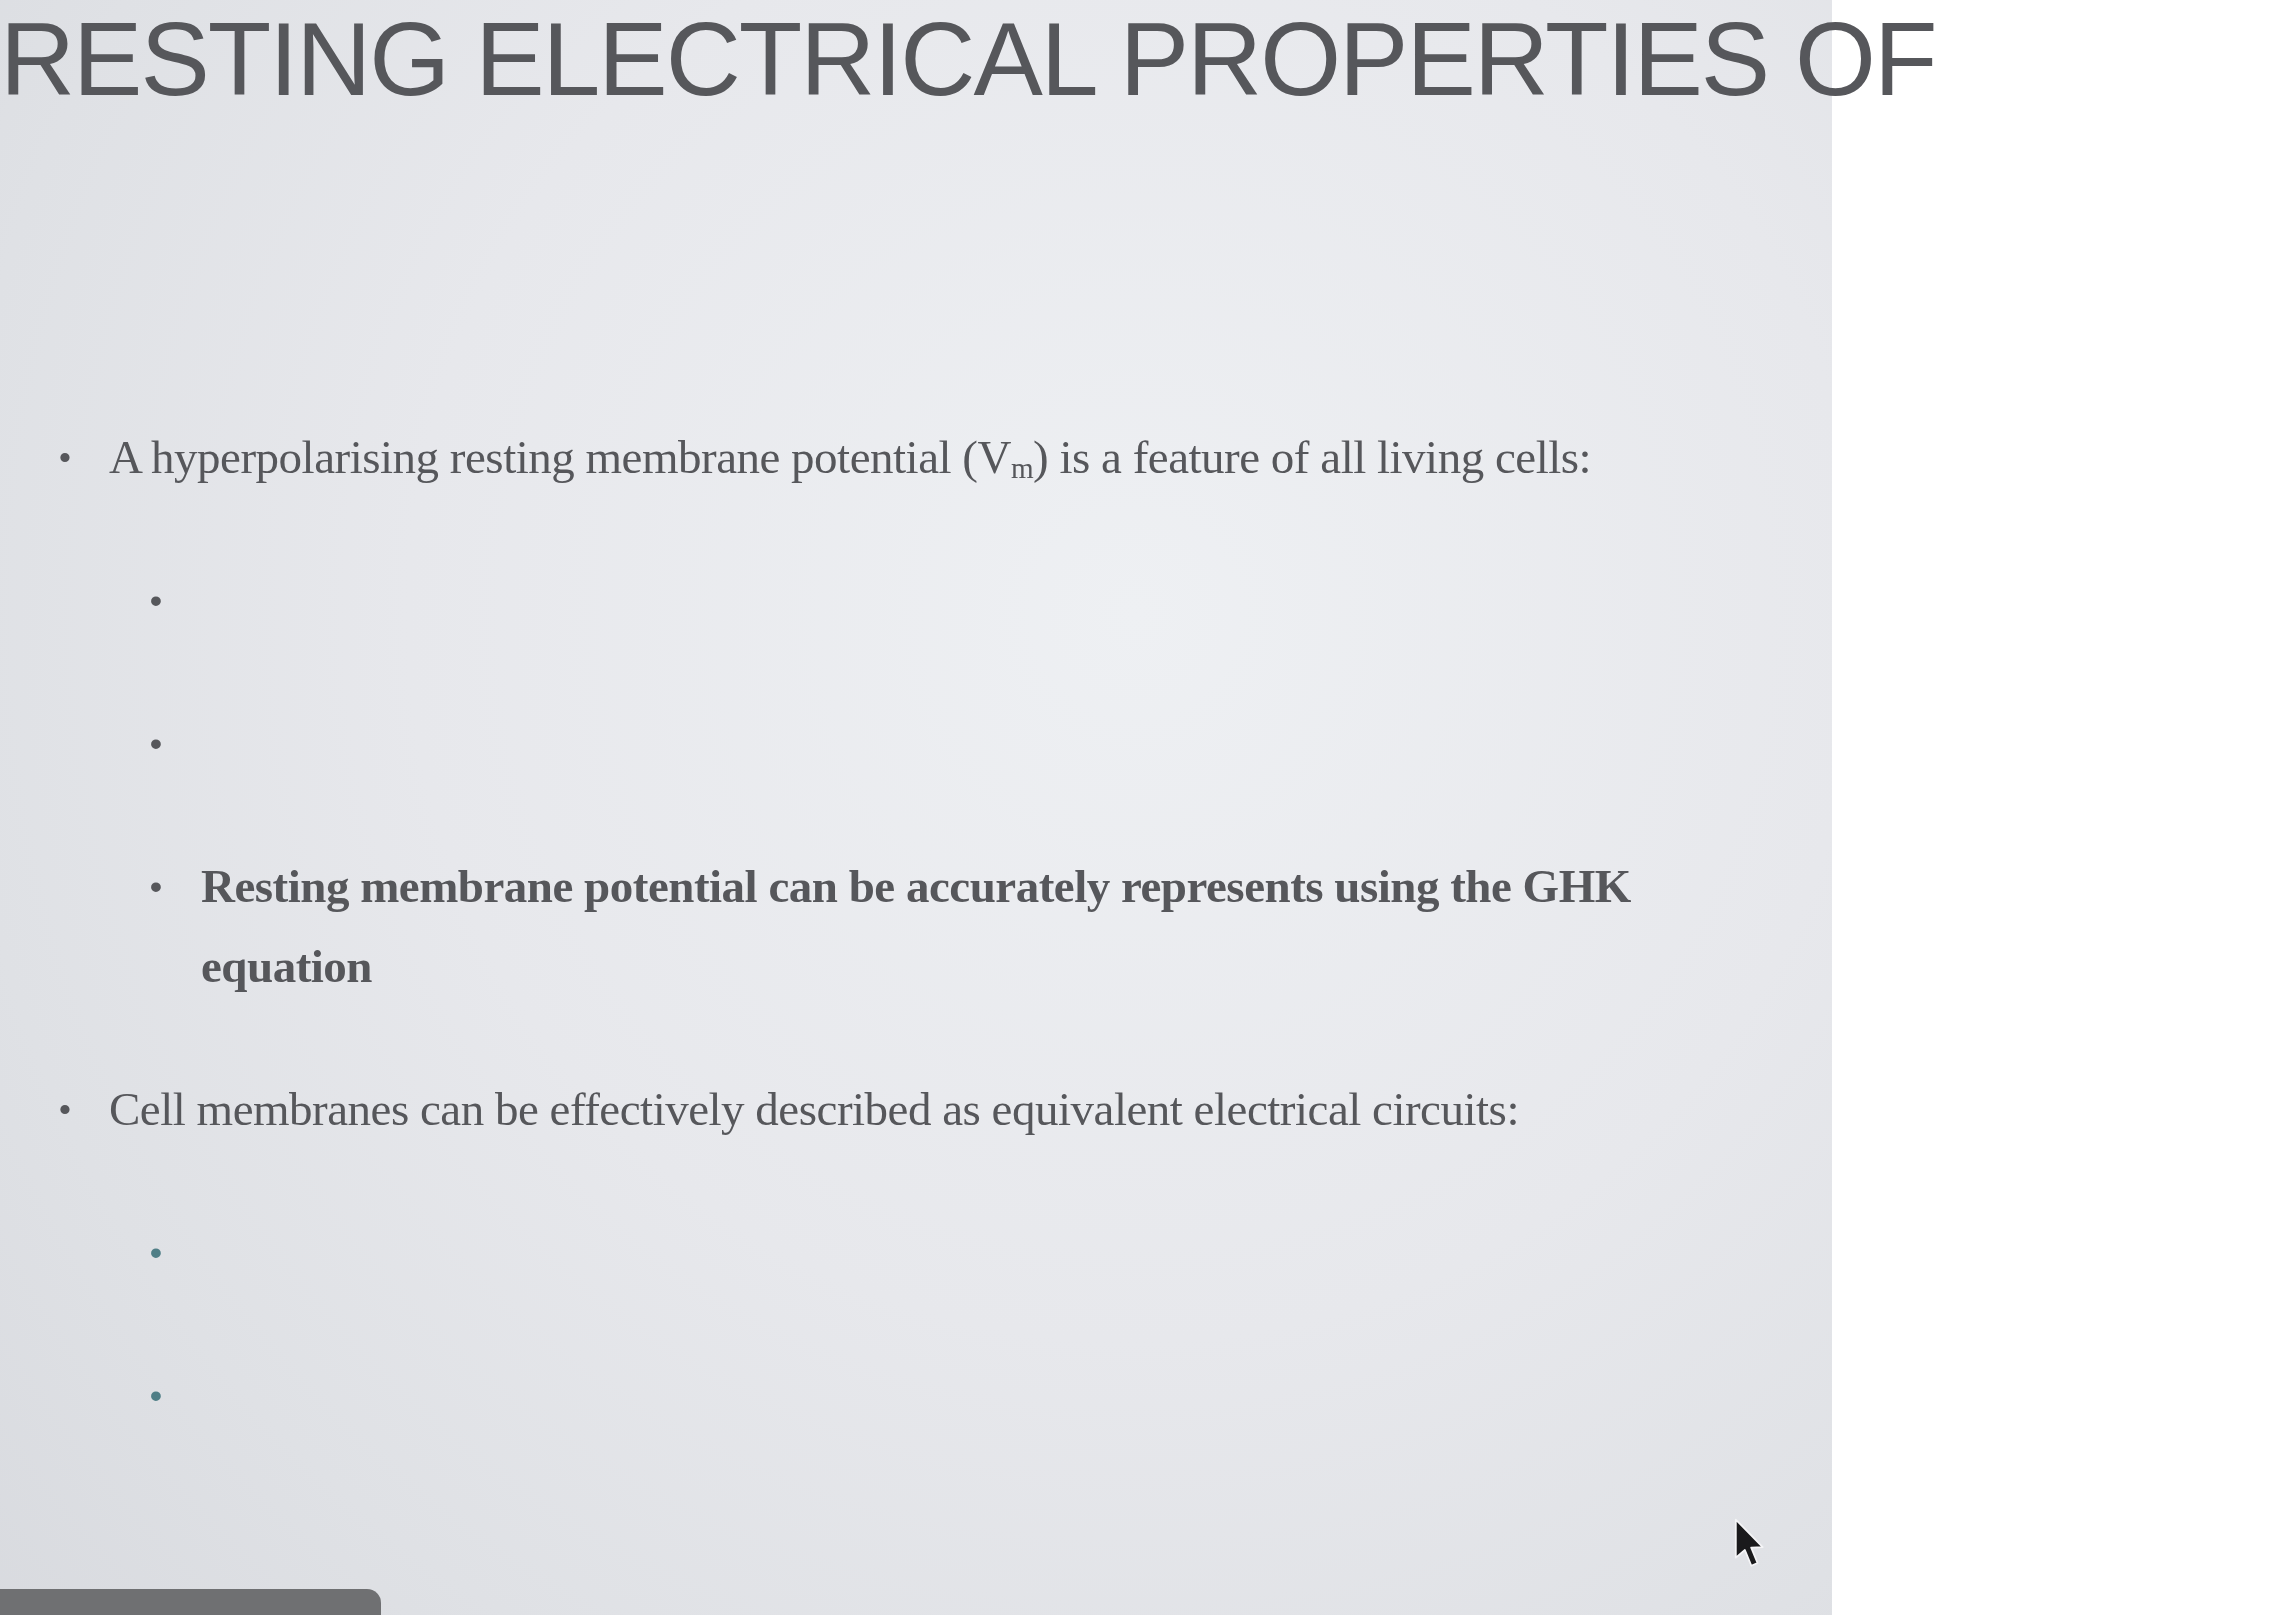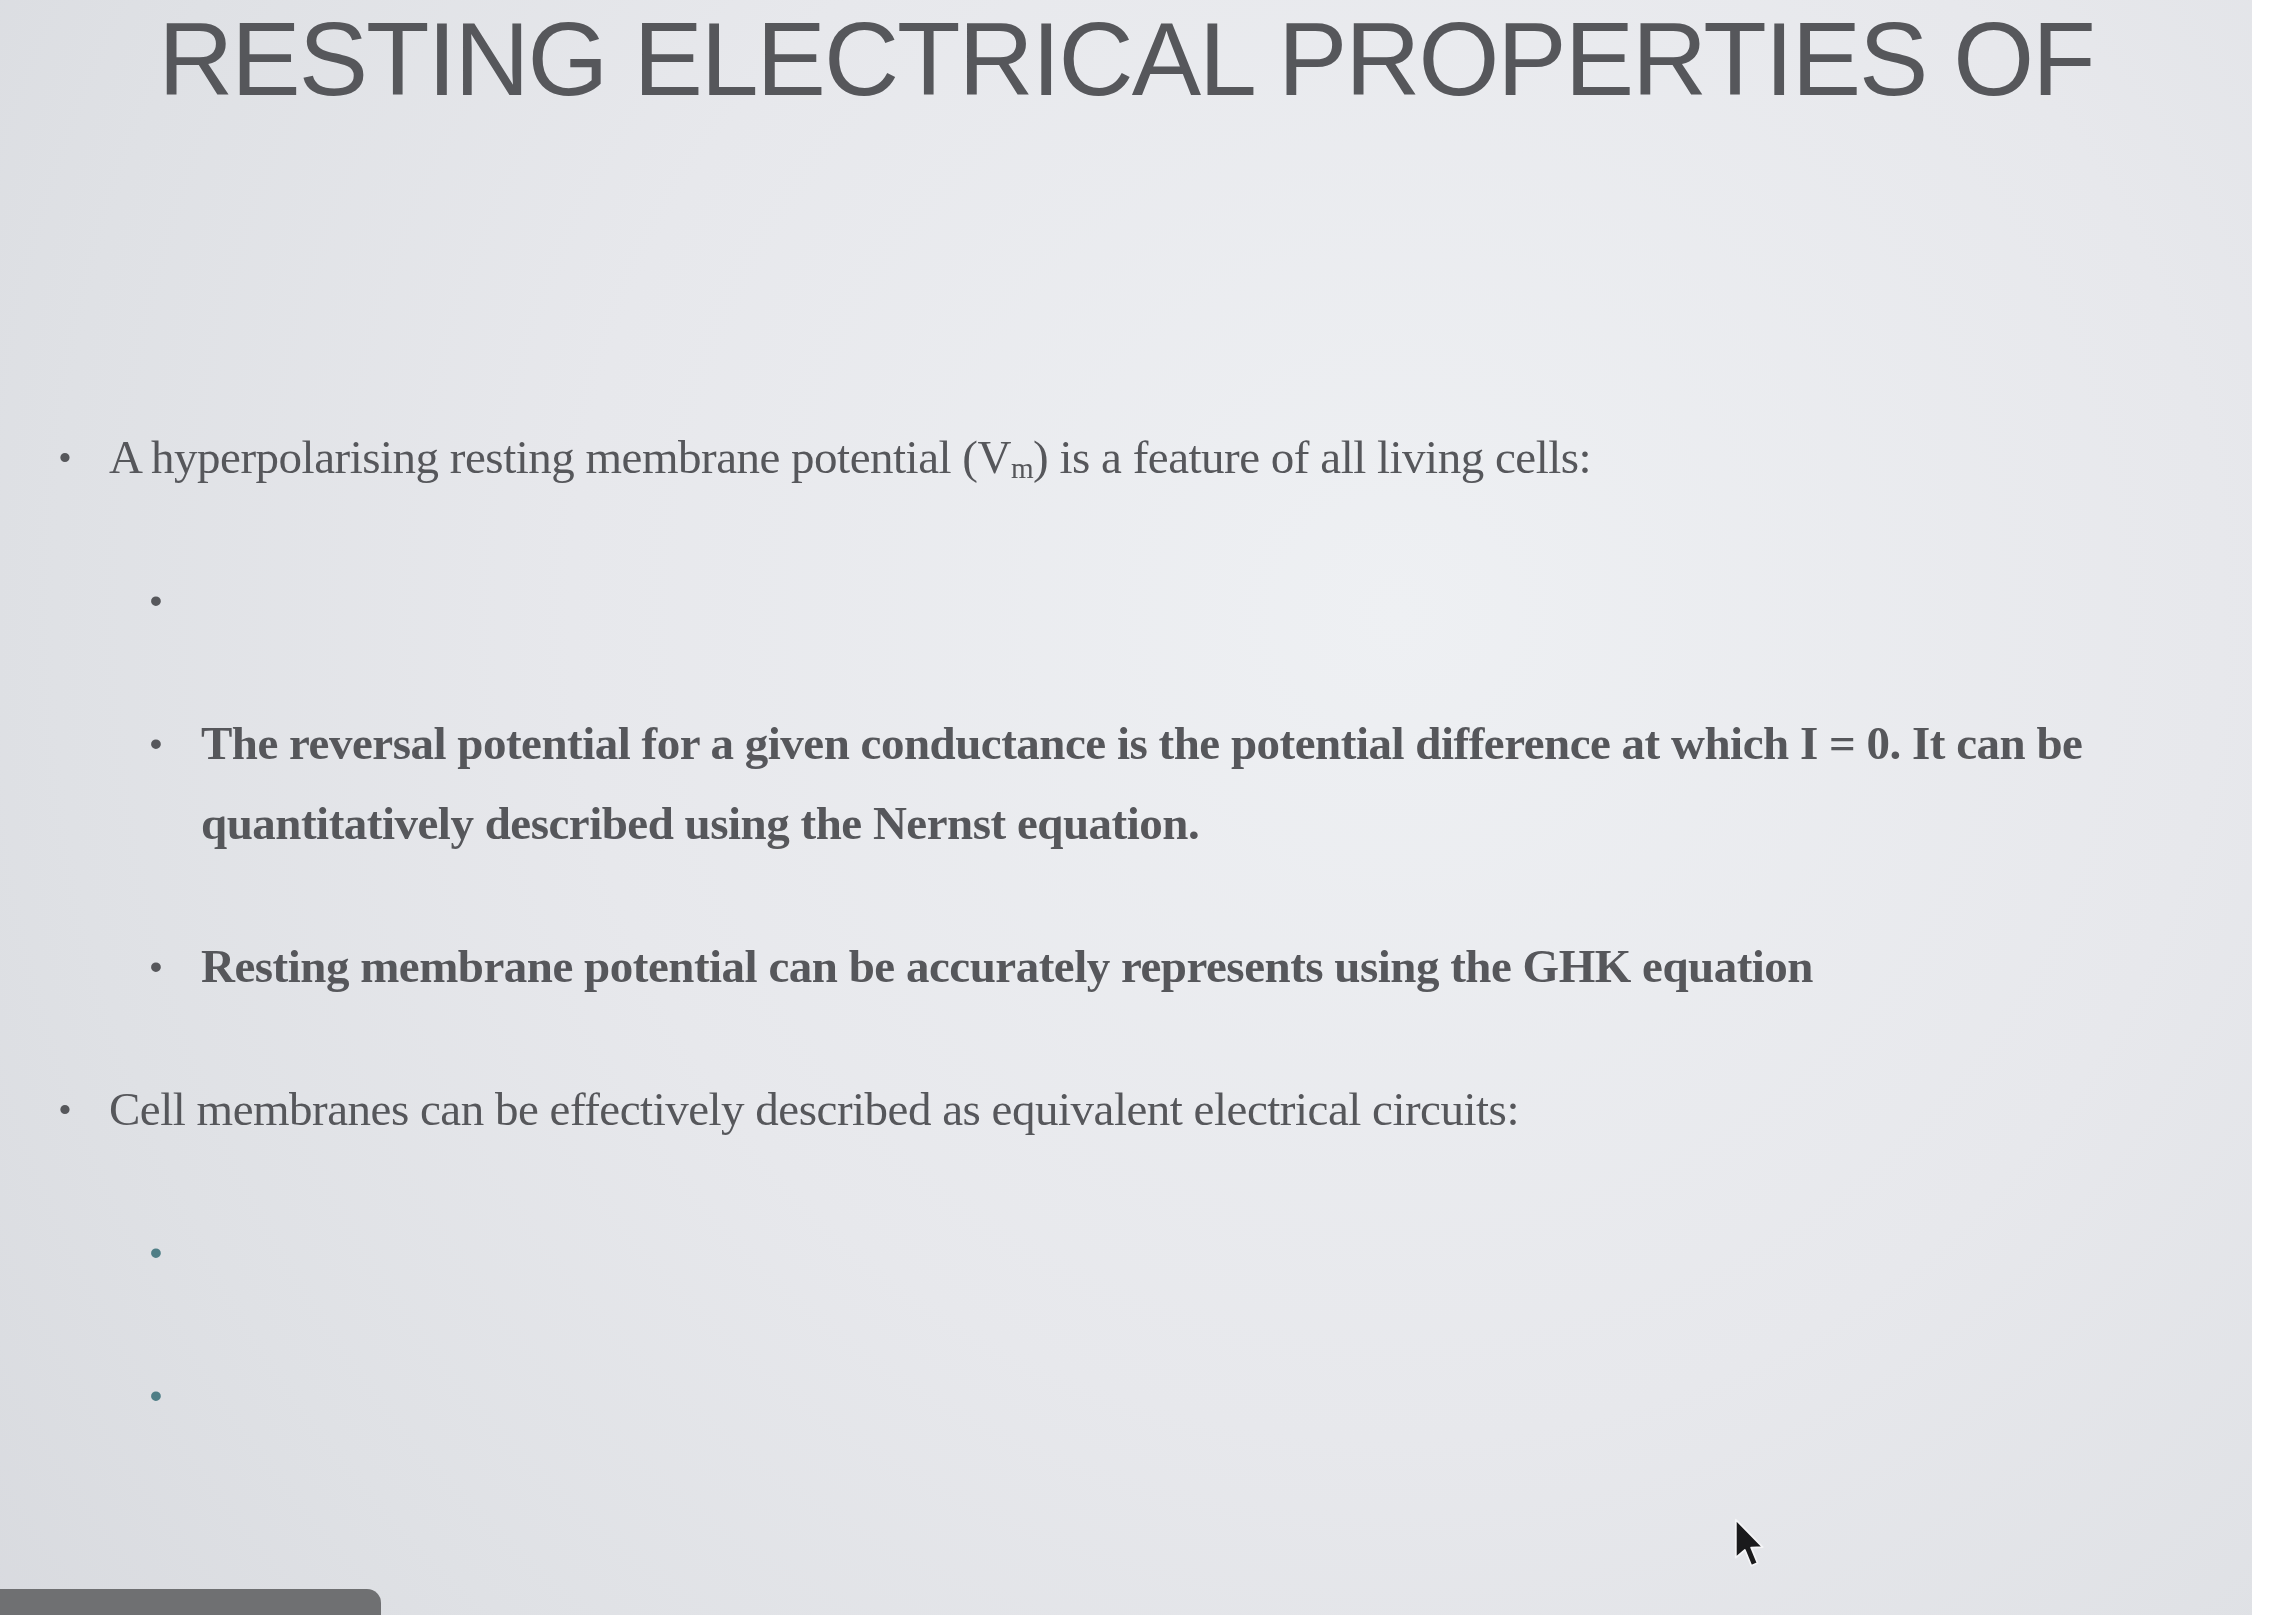--- a/index.html
+++ b/index.html
@@ -3,21 +3,21 @@
 <meta charset="utf-8">
 <style>
   html, body { margin: 0; padding: 0; }
   body {
     width: 2296px; height: 1616px;
     overflow: hidden;
     font-family: "Liberation Sans", sans-serif;
   }
   .slide {
     position: relative;
-    width: 2252px; height: 1616px;
+    width: 1832px; height: 1616px;
     background:
       radial-gradient(circle at 62% 38%, #eef0f3 0%, #e7e8ec 48%, #dfe1e5 78%, #d4d6db 115%);
   }
   
   .title {
     position: absolute;
     top: -8px; left: 0; right: 0;
     text-align: center;
     color: #56575b;
     font-size: 104px;
@@ -91,21 +91,20 @@
       <span class="marker">•</span>
       <div class="btext"><span>A hyperpolarising resting membrane potential (V</span><sub class="subm">m</sub><span>) is a feature of all living cells:</span></div>
     </div>
 
     <div class="row l2 bold">
       <span class="marker">•</span>
     </div>
 
     <div class="row l2 bold">
       <span class="marker">•</span>
-      <div class="btext"><span>The reversal potential for a given conductance is the potential difference at which I = 0. It can be quantitatively described using the Nernst equation.</span><sub class="subm"></sub><span></span></div>
     </div>
 
     <div class="row l2 bold">
       <span class="marker">•</span>
       <div class="btext"><span>Resting membrane potential can be accurately represents using the GHK equation</span><sub class="subm"></sub><span></span></div>
     </div>
 
     <div class="row l1">
       <span class="marker">•</span>
       <div class="btext"><span>Cell membranes can be effectively described as equivalent electrical circuits:</span><sub class="subm"></sub><span></span></div>

